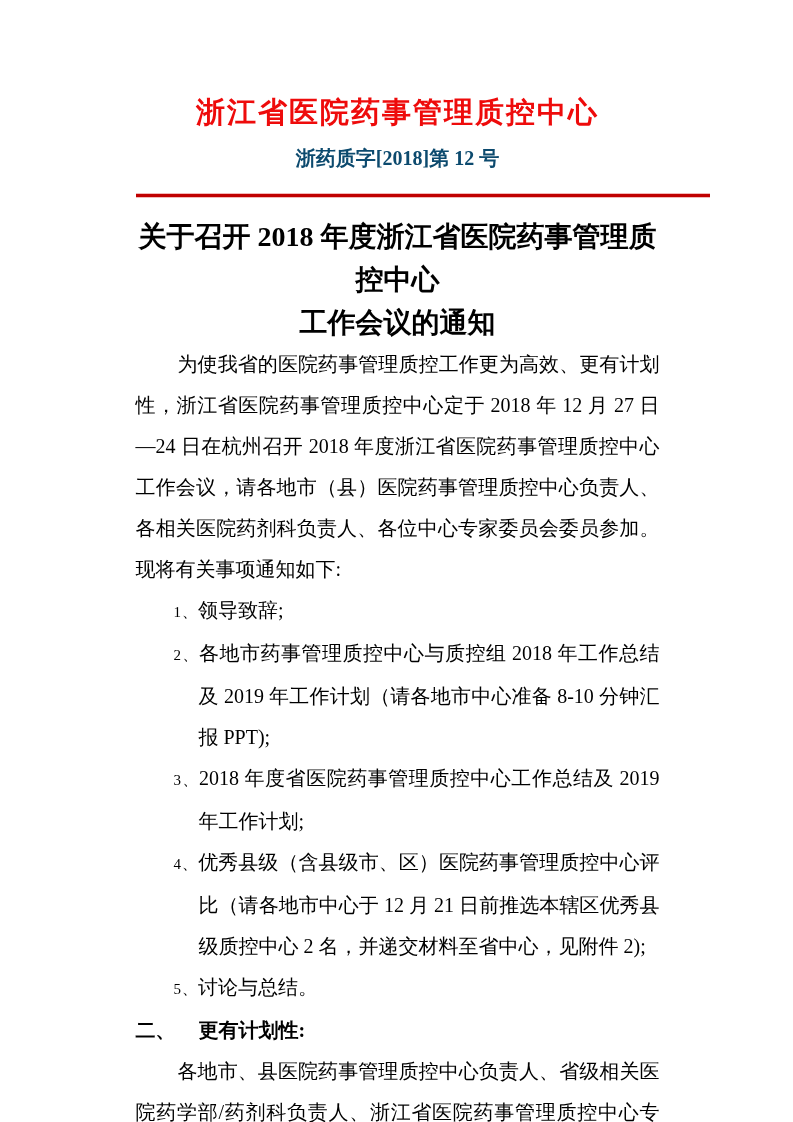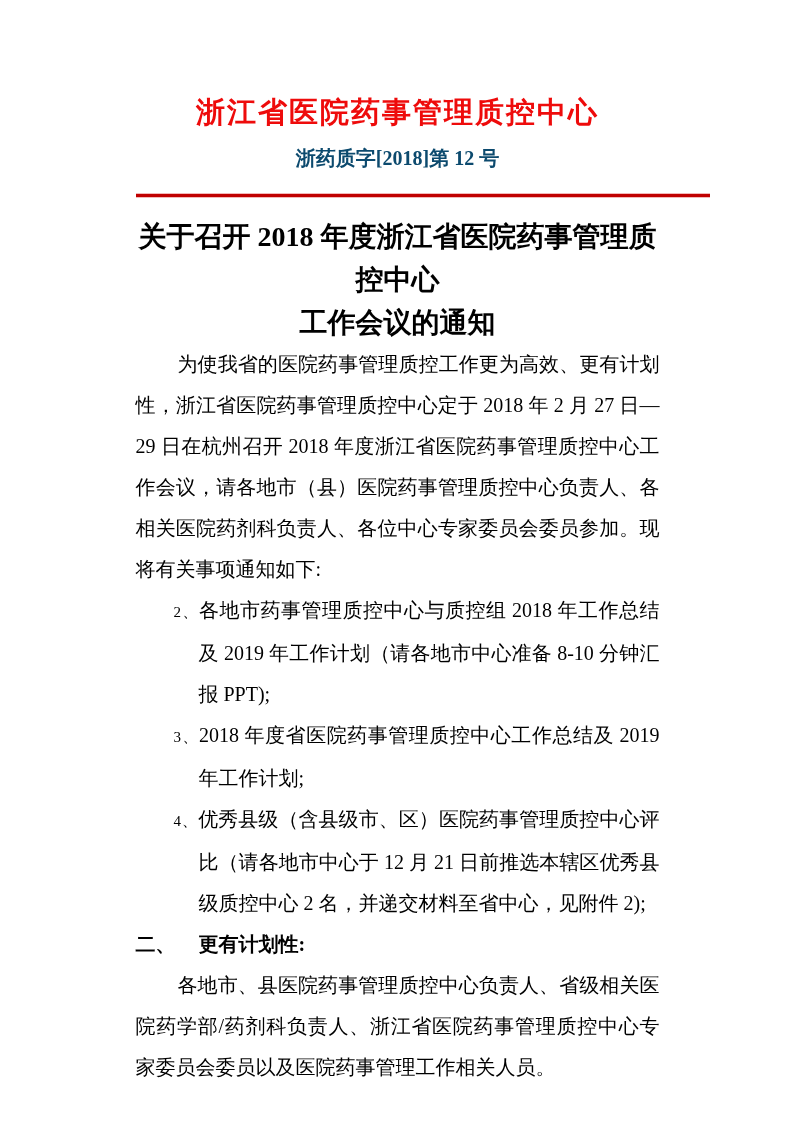--- a/index.html
+++ b/index.html
@@ -101,32 +101,38 @@
 
   <div class="red-rule"></div>
 
   <div class="doc-title">
     <div>关于召开 2018 年度浙江省医院药事管理质控中心</div>
     <div>工作会议的通知</div>
   </div>
 
   <div class="body-text">
 
-    <p class="paragraph intro">为使我省的医院药事管理质控工作更为高效、更有计划性，浙江省医院药事管理质控中心定于 2018 年 2 月 27 日—29 日在杭州召开 2018 年度浙江省医院药事管理质控中心工作会议，请各地市（县）医院药事管理质控中心负责人、各相关医院药剂科负责人、各位中心专家委员会委员参加。现将有关事项通知如下:</p>
+    <p class="paragraph intro">为使我省的医院药事管理质控工作更为高效、更有计划性，浙江省医院药事管理质控中心定于 2018 年 12 月 27 日—24 日在杭州召开 2018 年度浙江省医院药事管理质控中心工作会议，请各地市（县）医院药事管理质控中心负责人、各相关医院药剂科负责人、各位中心专家委员会委员参加。现将有关事项通知如下:</p>
 
 
     <ol class="agenda">
+      <li class="agenda-item">
+        <span class="agenda-num">1、</span><span>领导致辞;</span>
+      </li>
       <li class="agenda-item">
         <span class="agenda-num">2、</span><span>各地市药事管理质控中心与质控组 2018 年工作总结及 2019 年工作计划（请各地市中心准备 8-10 分钟汇报 PPT);</span>
       </li>
       <li class="agenda-item">
         <span class="agenda-num">3、</span><span>2018 年度省医院药事管理质控中心工作总结及 2019 年工作计划;</span>
       </li>
       <li class="agenda-item">
         <span class="agenda-num">4、</span><span>优秀县级（含县级市、区）医院药事管理质控中心评比（请各地市中心于 12 月 21 日前推选本辖区优秀县级质控中心 2 名，并递交材料至省中心，见附件 2);</span>
+      </li>
+      <li class="agenda-item">
+        <span class="agenda-num">5、</span><span>讨论与总结。</span>
       </li>
     </ol>
 
     <p class="section-heading">
       <span class="sec-num">二、</span><span>更有计划性:</span>
     </p>
 
     <p class="paragraph">各地市、县医院药事管理质控中心负责人、省级相关医院药学部/药剂科负责人、浙江省医院药事管理质控中心专家委员会委员以及医院药事管理工作相关人员。</p>
 
   </div>

